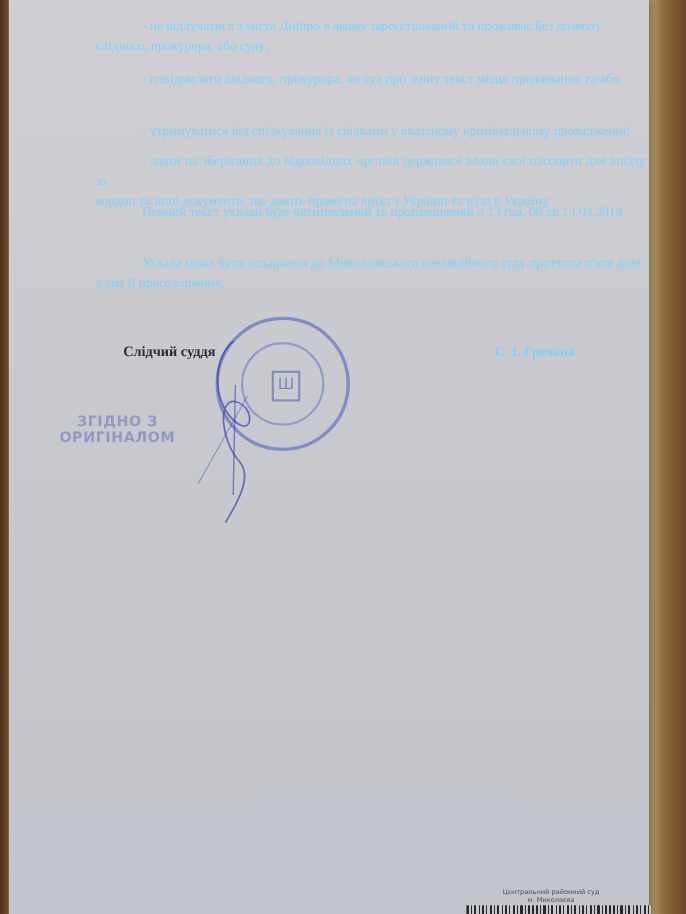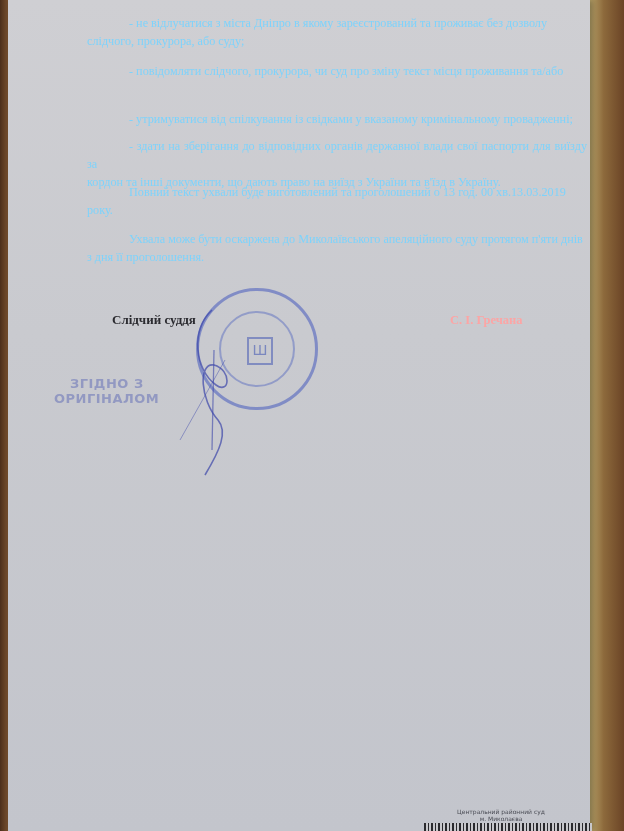--- a/index.html
+++ b/index.html
@@ -22,21 +22,21 @@
       background:linear-gradient(90deg,#4b2e1a,#7a5230);
     }
     .text {
       color:#7dd3fc; font-size:12.2px; line-height:18px;
       position:absolute; left:62px; width:500px; text-align:justify;
       filter:blur(0.25px);
       margin-left:25px;
     }
     .indent { text-indent:42px; }
     .sig-label { position:absolute; left:112px; top:312px; font-weight:bold; font-size:13px; color:#2b2b30; }
-    .sig-name { position:absolute; left:450px; top:313px; font-weight:bold; font-size:12.5px; color:#fca5a5; }
+    .sig-name { position:absolute; left:450px; top:313px; font-weight:bold; font-size:12.5px; color:#7dd3fc; }
     .stamp-round {
       position:absolute; left:196px; top:288px; width:116px; height:116px;
       border-radius:50%; border:3px solid rgba(70,90,190,0.55);
       box-shadow: inset 0 0 0 8px rgba(200,205,220,0.0);
     }
     .stamp-inner {
       position:absolute; left:20px; top:20px; width:72px; height:72px;
       border-radius:50%; border:2px solid rgba(80,100,190,0.45);
     }
     .stamp-trident {
@@ -80,21 +80,20 @@
   <div class="indent">- утримуватися від спілкування із свідками у вказаному кримінальному провадженні;</div>
 </div>
 
 <div class="text" style="top:137px;">
   <div class="indent">- здати на зберігання до відповідних органів державної влади свої паспорти для виїзду за</div>
   <div>кордон та інші документи, що дають право на виїзд з України та в'їзд в Україну.</div>
 </div>
 
 <div class="text" style="top:183px;">
   <div class="indent">Повний текст ухвали буде виготовлений та проголошений о 13 год. 00 хв.13.03.2019</div>
-  <div>року.</div>
 </div>
 
 <div class="text" style="top:230px;">
   <div class="indent">Ухвала може бути оскаржена до Миколаївського апеляційного суду протягом п'яти днів</div>
   <div>з дня її проголошення.</div>
 </div>
 
 <div class="sig-label">Слідчий суддя</div>
 <div class="sig-name">С. І. Гречана</div>
 

